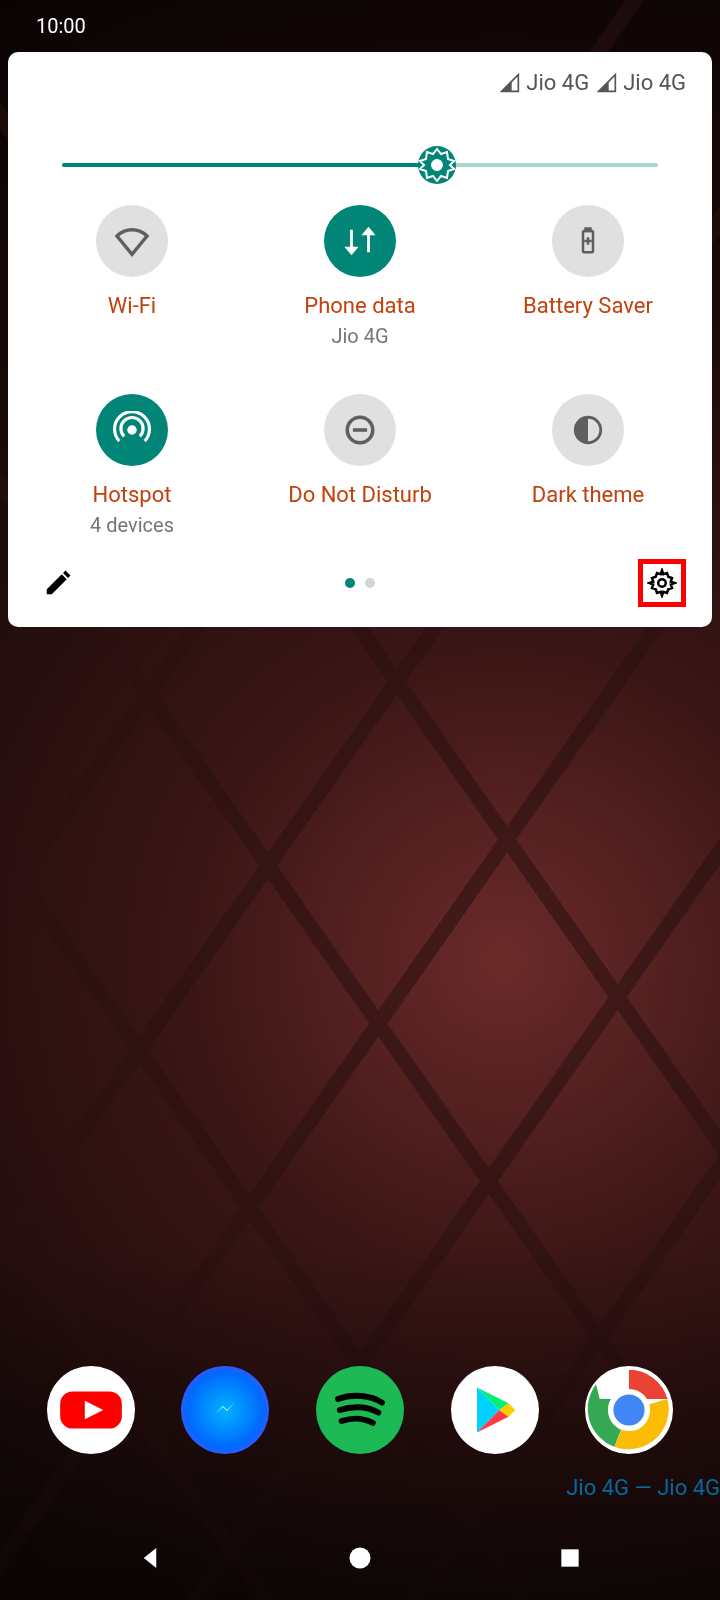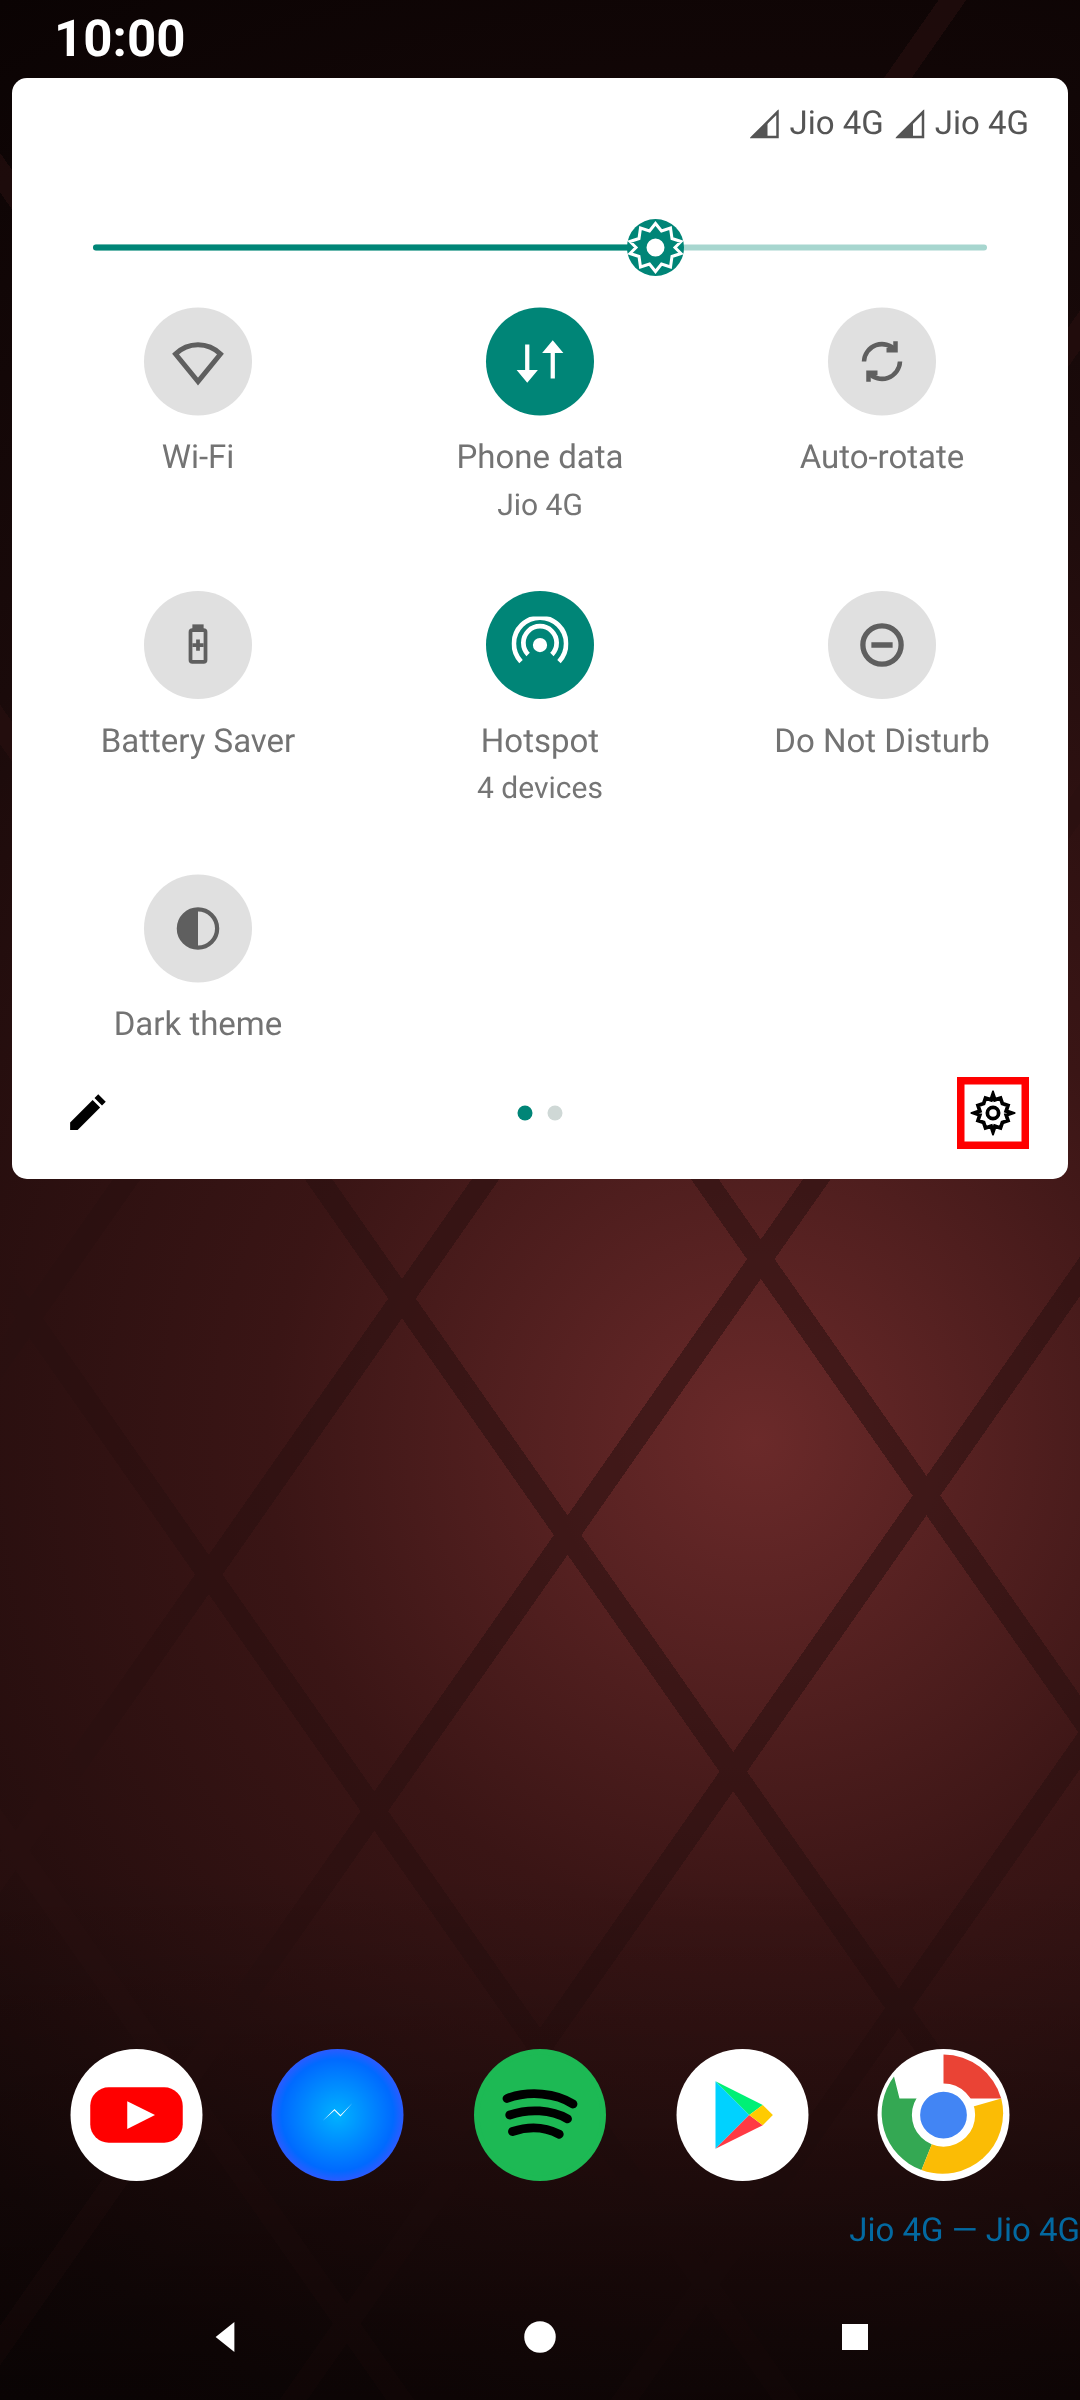--- a/index.html
+++ b/index.html
@@ -23,21 +23,21 @@
   .wallpaper::before{
     content:"";position:absolute;inset:0;
     background:
       linear-gradient(-55deg, transparent 0 16%, #2a1010 16% 17%, transparent 17% 28%, #2a1010 28% 29%, transparent 29% 40%, #2a1010 40% 41%, transparent 41% 52%, #2a1010 52% 53%, transparent 53% 65%, #2a1010 65% 66%, transparent 66% 100%),
       linear-gradient(55deg, transparent 0 14%, #2a1010 14% 15%, transparent 15% 28%, #2a1010 28% 29%, transparent 29% 42%, #2a1010 42% 43%, transparent 43% 56%, #2a1010 56% 57%, transparent 57% 100%);
     opacity:.55;
   }
   .scrim{position:absolute;left:0;right:0;bottom:0;height:350px;background:linear-gradient(to top, rgba(0,0,0,.55), transparent);z-index:1;}
   
   .status-bar{position:absolute;top:0;left:0;right:0;height:52px;display:flex;align-items:center;color:#fff;padding:0 36px;z-index:5;}
-  .status-time{font-size:34px;font-weight:700;}
+  .status-time{font-size:20px;font-weight:400;}
   
   .panel{
     position:absolute;left:8px;right:8px;top:52px;background:var(--panel-bg);
     border-radius:10px;z-index:4;padding-bottom:8px;
   }
   .panel-header{
     display:flex;align-items:center;padding:18px 26px 10px 26px;color:#3c3c3c;
   }
   .ph-left{display:flex;align-items:center;gap:14px;font-size:22px;color:#555;}
   .ph-right{margin-left:auto;display:flex;align-items:center;gap:8px;color:#555;font-size:22px;}
@@ -47,21 +47,21 @@
   .track{height:4px;background:var(--teal-light);border-radius:2px;position:relative;}
   .track-fill{position:absolute;left:0;top:0;bottom:0;background:var(--teal);border-radius:2px;}
   .thumb{position:absolute;top:50%;transform:translate(-50%,-50%);width:38px;height:38px;background:var(--teal);border-radius:50%;}
   .thumb svg{position:absolute;inset:0;}
   
   .tiles{display:grid;grid-template-columns:repeat(3,1fr);padding:26px 10px 0 10px;row-gap:46px;}
   .tile{display:flex;flex-direction:column;align-items:center;gap:16px;}
   .circle{width:72px;height:72px;border-radius:50%;display:flex;align-items:center;justify-content:center;}
   .c-off{background:var(--grey-tile);}
   .c-on{background:var(--teal);}
-  .tile-label{font-size:22px;color:#737373;text-align:center;}
+  .tile-label{font-size:22px;color:#c2410c;text-align:center;}
   .tile-sub{font-size:20px;color:var(--grey-sub);text-align:center;margin-top:-10px;}
   
   .panel-footer{display:flex;align-items:center;justify-content:space-between;padding:22px 26px 12px 26px;}
   .dots{display:flex;gap:10px;align-items:center;}
   .dot{width:10px;height:10px;border-radius:50%;}
   .dot.active{background:var(--teal);}
   .dot.inactive{background:#cfd8d6;}
   .ftr-btn{width:48px;height:48px;display:flex;align-items:center;justify-content:center;}
   .highlight-box{border:5px solid #ff0000;padding:2px;}
   
@@ -140,31 +140,20 @@
             <path d="M8 4 L8 16 L4 16 L9 22 L14 16 L10 16 L10 4 Z" transform="translate(-3,0)"></path>
             <path d="M16 20 L16 8 L20 8 L15 2 L10 8 L14 8 L14 20 Z" transform="translate(3,0)"></path>
           </svg>
       </div>
       <div class="tile-label">Phone data</div>
       <div class="tile-sub">Jio 4G</div>
     </div>
 
 
 
-    <div class="tile">
-      <div class="circle c-off">
-        <svg width="36" height="36" viewBox="0 0 24 24" fill="none" stroke="#5f5f5f" stroke-width="2">
-            <path d="M4 12 A8 8 0 0 1 18 7"></path>
-            <polyline points="18,3 18,7 14,7"></polyline>
-            <path d="M20 12 A8 8 0 0 1 6 17"></path>
-            <polyline points="6,21 6,17 10,17"></polyline>
-          </svg>
-      </div>
-      <div class="tile-label">Auto-rotate</div>
-    </div>
 
     <div class="tile">
       <div class="circle c-off">
         <svg width="30" height="30" viewBox="0 0 24 24" fill="none" stroke="#5f5f5f" stroke-width="2">
             <rect x="8" y="4" width="8" height="17" rx="1"></rect>
             <rect x="10" y="2" width="4" height="2" fill="#5f5f5f"></rect>
             <line x1="12" y1="9" x2="12" y2="15"></line>
             <line x1="9" y1="12" x2="15" y2="12"></line>
           </svg>
       </div>

